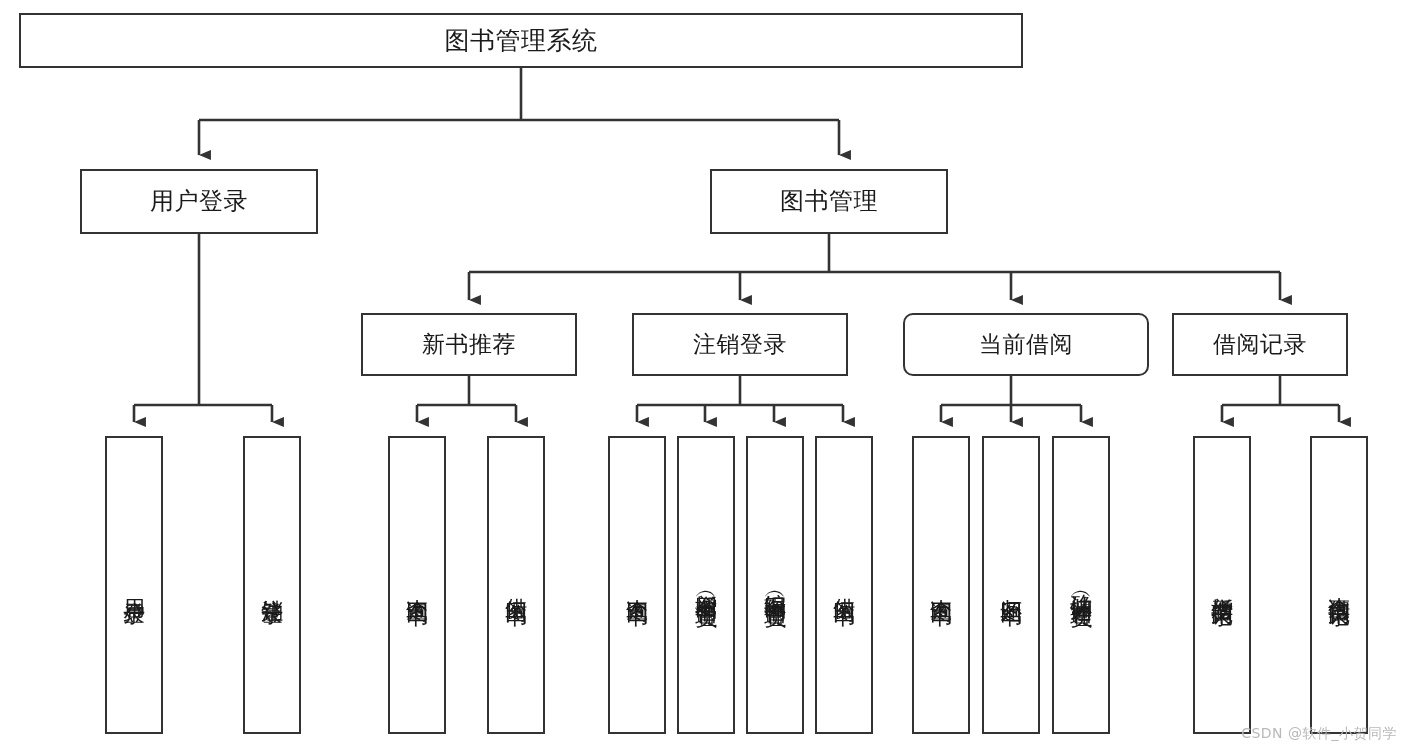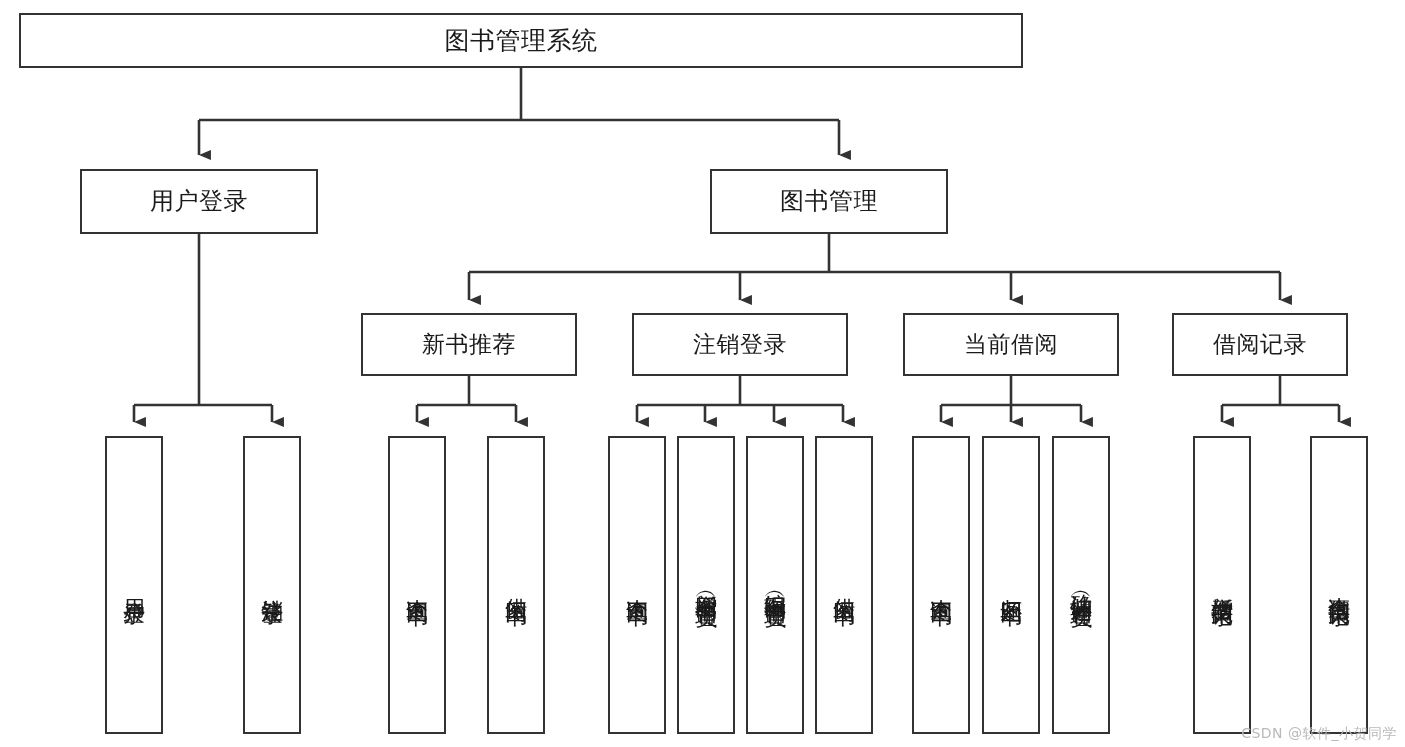--- a/index.html
+++ b/index.html
@@ -138,21 +138,21 @@
   <div class="node level-3" style="left:361px; top:313px; width:216px; height:63px;">
     <span class="node-label">新书推荐</span>
   </div>
 
   <div class="node level-2" style="left:710px; top:169px; width:238px; height:65px;">
     <span class="node-label">图书管理</span>
   </div>
   <div class="node level-3" style="left:632px; top:313px; width:216px; height:63px;">
     <span class="node-label">注销登录</span>
   </div>
-  <div class="node level-3" style="left:903px; top:313px; width:216px; height:63px;">
+  <div class="node level-3" style="left:903px; top:313px; width:246px; height:63px;border-radius:10px;">
     <span class="node-label">当前借阅</span>
   </div>
   <div class="node level-3" style="left:1172px; top:313px; width:176px; height:63px;">
     <span class="node-label">借阅记录</span>
   </div>
 
   <div class="node level-leaf" style="left:105px; top:436px; width:58px; height:298px;">
     <span class="node-label">用户登录</span>
   </div>
   <div class="node level-leaf" style="left:243px; top:436px; width:58px; height:298px;">

